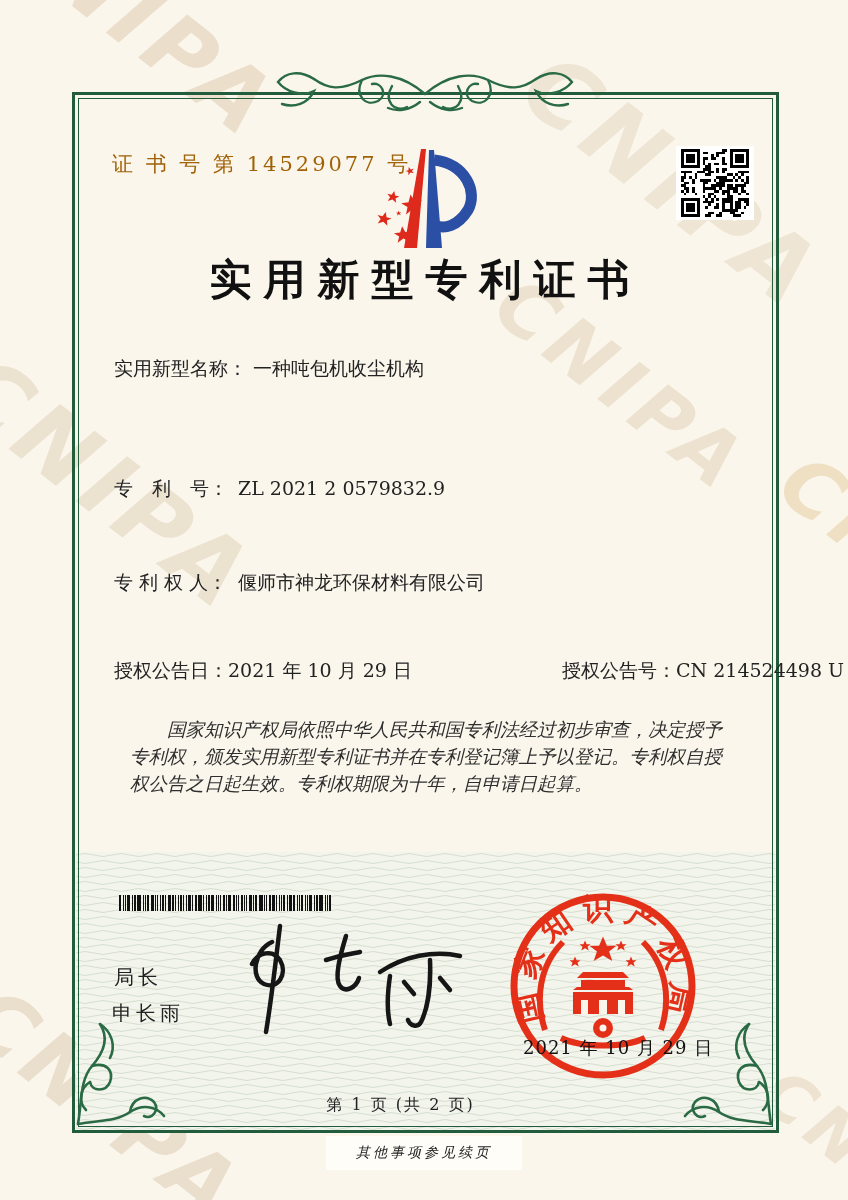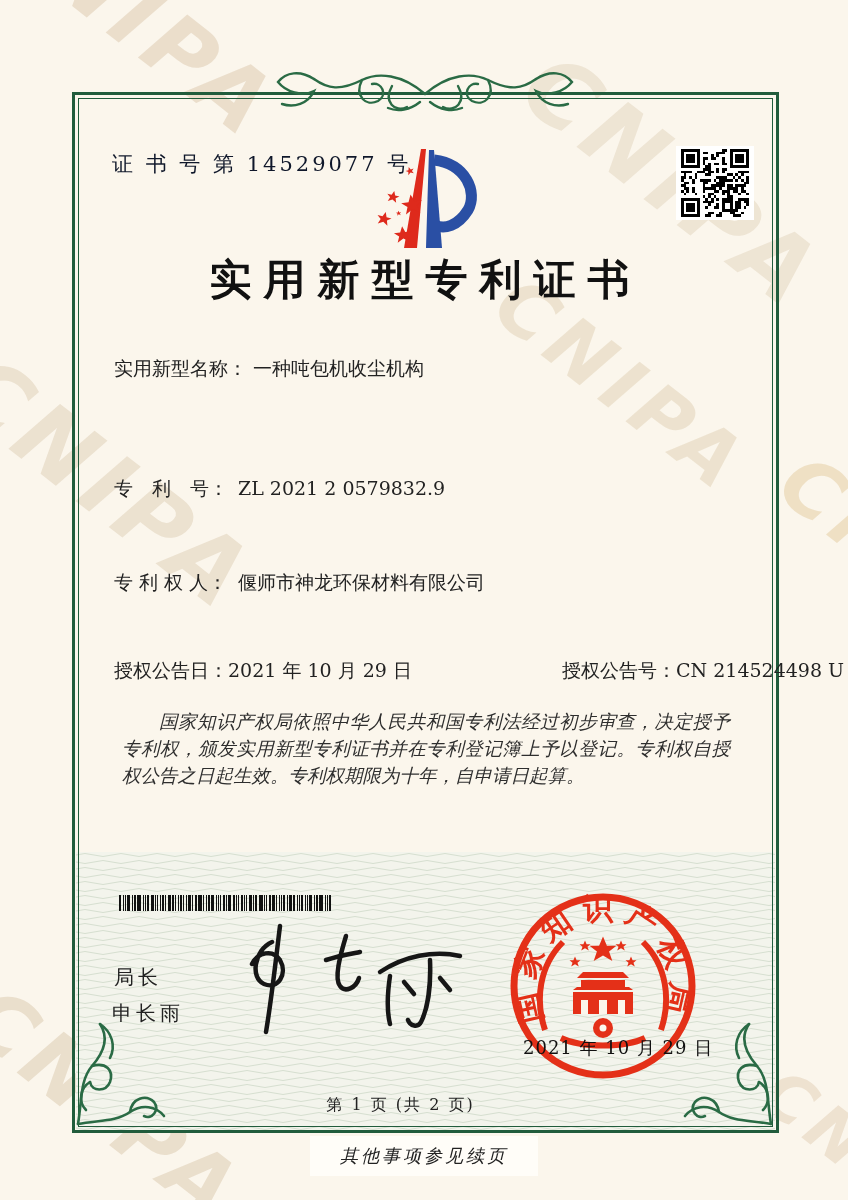--- a/index.html
+++ b/index.html
@@ -12,34 +12,34 @@
   
   .border-outer{position:absolute;left:72px;top:92px;width:707px;height:1041px;
       border:3px solid #215c3c;box-sizing:border-box;}
   .border-inner{position:absolute;left:3px;top:3px;right:3px;bottom:3px;border:1px solid #215c3c;}
   
   .waves{position:absolute;left:76px;top:852px;width:699px;height:278px;}
   .waves svg{display:block;}
   .waves path{stroke:#d6dfd0;stroke-width:1;fill:none;}
   .waves rect{fill:#f3f4ec;}
   
-  .cert-no{position:absolute;left:112px;top:150px;font-size:21px;letter-spacing:3px;color:#0f172a;}
+  .cert-no{position:absolute;left:112px;top:150px;font-size:21px;letter-spacing:3px;color:#a16207;}
   .logo{position:absolute;left:360px;top:146px;width:125px;height:106px;}
   .qr{position:absolute;left:676px;top:146px;width:78px;height:74px;background:#fff;padding:3px;box-sizing:border-box;}
   .title{position:absolute;left:72px;width:707px;top:252px;text-align:center;font-size:42px;
          font-weight:bold;letter-spacing:12px;color:#111;}
   
   .frow{position:absolute;left:114px;font-size:19px;color:#222;white-space:nowrap;}
   .frow .lbl{display:inline-block;min-width:118px;}
   .frow .val{margin-left:6px;text-align:center;}
   .grant-right{position:absolute;left:448px;top:0;}
   
   .body-text{position:absolute;left:114px;top:700px;width:624px;font-size:18.5px;line-height:27px;
              font-style:italic;color:#2e2e2e;text-align:justify;}
-  .body-text p{margin:8px;text-indent:2em;}
+  .body-text p{margin:16px;text-indent:2em;}
   
   .barcode{position:absolute;left:119px;top:895px;width:216px;height:16px;}
   .barcode rect{fill:#111;}
   
   .sig-title{position:absolute;left:114px;top:964px;font-size:20px;letter-spacing:4px;
              font-family:"DejaVu Sans","Liberation Sans",sans-serif;color:#222;text-align:right;}
   .sig-name{position:absolute;left:112px;top:1000px;font-size:20px;letter-spacing:4px;
             font-family:"DejaVu Sans","Liberation Sans",sans-serif;color:#222;}
   .signature{position:absolute;left:238px;top:920px;width:230px;height:120px;}
   .signature path{stroke:#161616;stroke-width:4.5;fill:none;stroke-linecap:round;stroke-linejoin:round;}
@@ -54,21 +54,21 @@
   .orn-top{position:absolute;left:270px;top:62px;width:310px;height:60px;}
   .orn path{stroke:#2a6b45;stroke-width:2.4;fill:none;stroke-linecap:round;}
   .corner{position:absolute;width:112px;height:112px;}
   .corner path{stroke:#2a6b45;stroke-width:2.6;fill:none;stroke-linecap:round;}
   .corner-bl{left:70px;top:1018px;}
   .corner-br{left:667px;top:1018px;transform:scaleX(-1);}
   
   .page-num{position:absolute;left:72px;width:657px;top:1095px;text-align:center;font-size:16px;
             letter-spacing:2px;color:#222;}
   .continuation{position:absolute;left:50%;transform:translateX(-50%);top:1136px;background:#fffdf8;
-            padding:8px 30px;font-size:18px;font-style:italic;letter-spacing:3px;color:#222;}
+            padding:8px 30px;font-size:14px;font-style:italic;letter-spacing:3px;color:#222;}
   .qr svg{display:block;width:100%;height:100%;shape-rendering:crispEdges;}
 </style>
 </head>
 <body>
 
 <div class="page">
 
   <span class="wm" style="left:-34px;top:-36px;font-size:88px;color:rgba(214,193,163,0.45);">CNIPA</span>
   <span class="wm" style="left:498px;top:128px;font-size:92px;color:rgba(226,212,188,0.5);">CNIPA</span>
   <span class="wm" style="left:-70px;top:430px;font-size:92px;color:rgba(222,206,180,0.5);">CNIPA</span>

